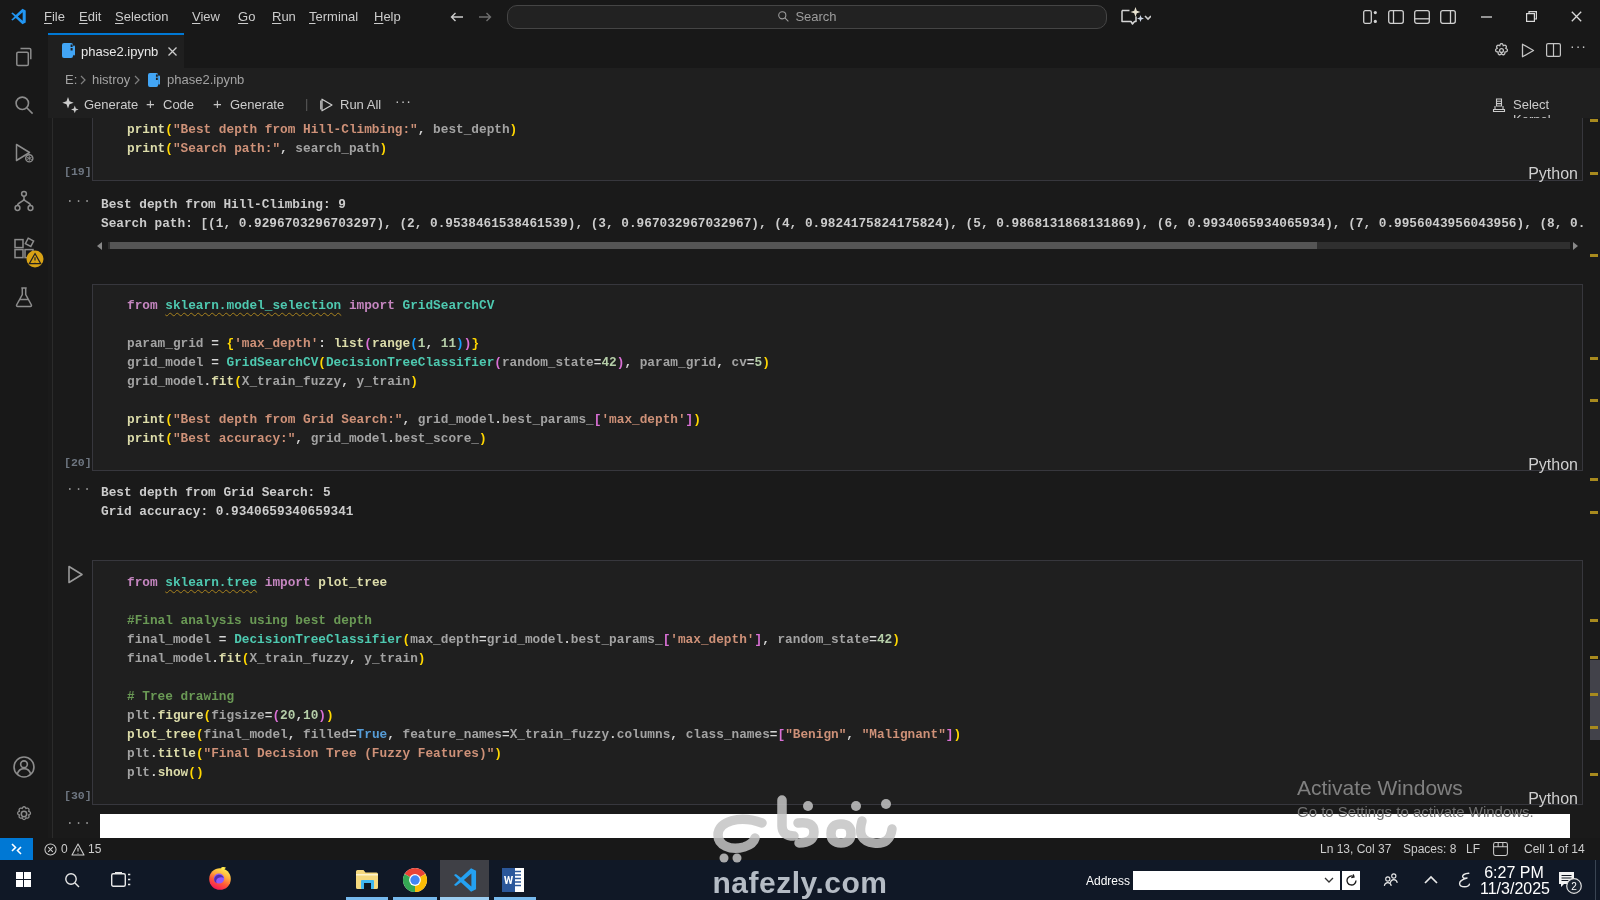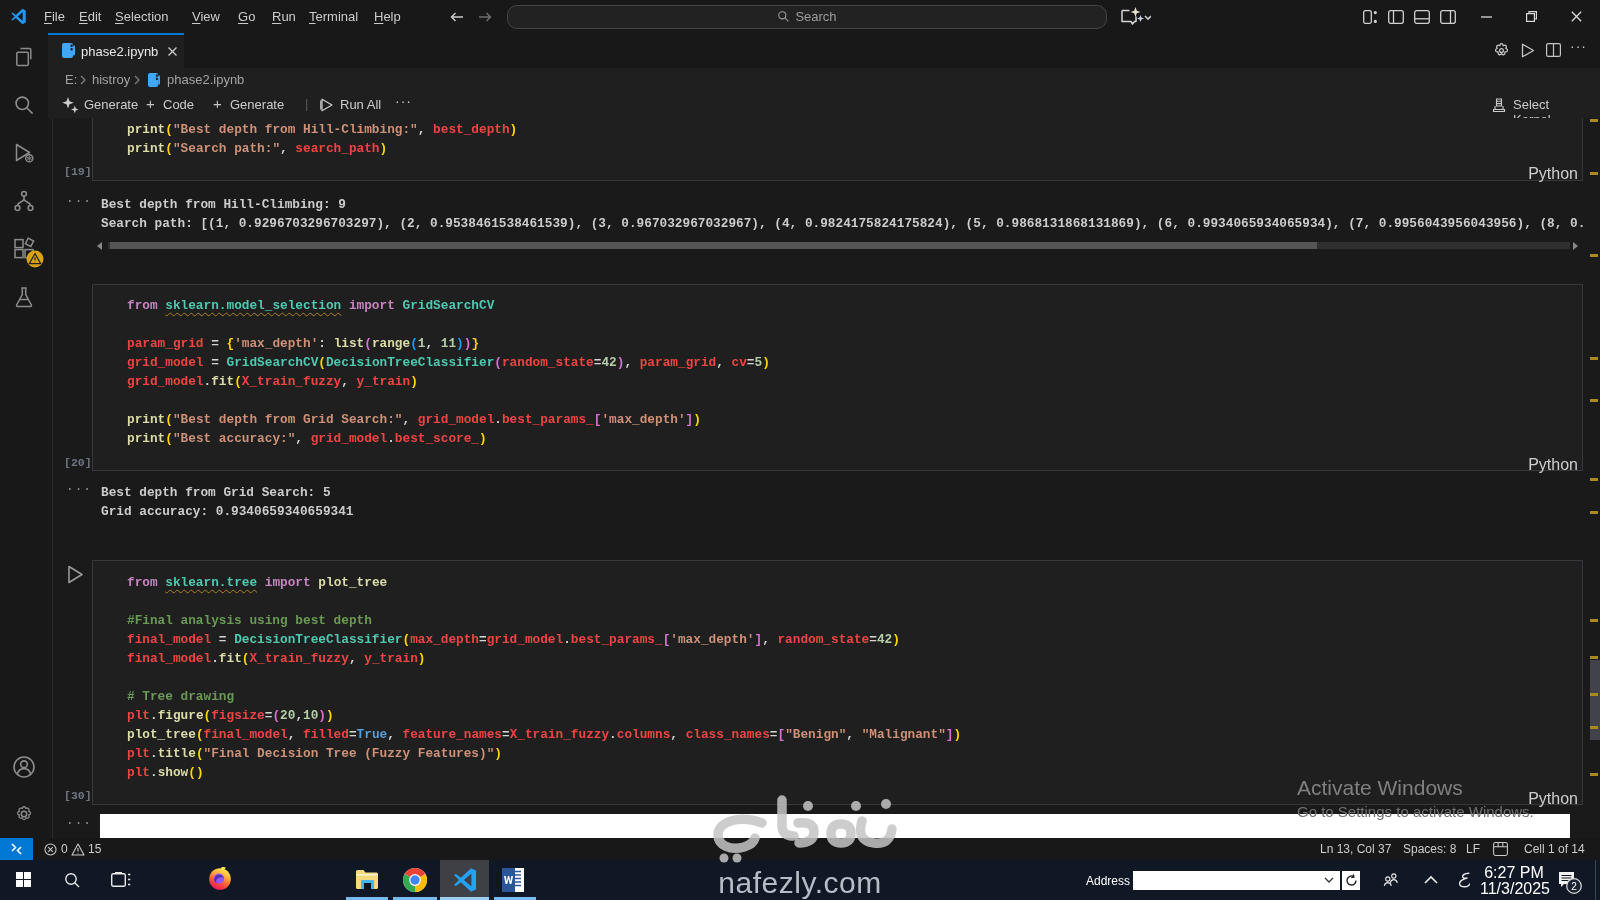--- a/index.html
+++ b/index.html
@@ -19,21 +19,21 @@
 
 #activitybar{position:absolute;left:0;top:33px;width:48px;height:805px;background:#181818}
 
 #notebook{position:absolute;left:48px;top:118px;width:1552px;height:720px;background:#1a1a1a;overflow:hidden}
 .cellbox{position:absolute;left:44px;width:1491px;background:#1f1f1f;border:1px solid #37373d}
 .code{position:absolute;left:79px;font-family:"Liberation Mono",monospace;font-size:12.75px;line-height:19px;white-space:pre;color:#d4d4d4;font-weight:bold}
 .out{position:absolute;left:53px;font-family:"Liberation Mono",monospace;font-size:12.75px;line-height:19px;white-space:pre;color:#cccccc;font-weight:bold}
 .execount{position:absolute;left:16px;width:30px;font-family:"Liberation Mono",monospace;font-size:11.5px;color:#6e7681;font-weight:bold}
 .dots3{position:absolute;left:18px;font-family:"Liberation Mono",monospace;font-size:12.75px;color:#8f8f8f;letter-spacing:1px}
 .pylabel{position:absolute;font-size:16px;color:#cfcfcf}
-.kw{color:#c586c0}.cls{color:#4ec9b0}.fn{color:#dcdcaa}.var{color:#ef4444}.str{color:#ce9178}
+.kw{color:#c586c0}.cls{color:#4ec9b0}.fn{color:#dcdcaa}.var{color:#a3a3a3}.str{color:#ce9178}
 .num{color:#b5cea8}.com{color:#6a9955}.b1{color:#ffd700}.b2{color:#da70d6}.b3{color:#179fff}.tru{color:#569cd6}
 .wavy{text-decoration:underline;text-decoration-style:wavy;text-decoration-color:#a8821e;text-decoration-thickness:1px;text-underline-offset:3px}
 
 #statusbar{position:absolute;left:0;top:838px;width:1600px;height:22px;background:#181818;color:#cccccc;font-size:12px}
 
 #taskbar{position:absolute;left:0;top:860px;width:1600px;height:40px;background:#101826;color:#ffffff}
 .tbtxt{font-size:16px;color:#fff}
 </style></head><body>
 <div id="stage">
 
@@ -411,13 +411,13 @@
   <path d="M172 36 q-6 20 12 22 q16 2 18 -14"></path>
  </g>
  <g fill="#c4c4c4" fill-opacity="0.85">
   <circle cx="34" cy="73" r="4.5"></circle>
         <circle cx="47" cy="73" r="4.5"></circle>
   <circle cx="118" cy="21" r="5"></circle>
         <circle cx="166" cy="21" r="5"></circle>
         <circle cx="196" cy="19" r="5"></circle>
  </g>
 </svg>
-<div class="abs" style="left:660px;top:866px;width:280px;text-align:center;font-size:30px;font-weight:400;color:#ccd3db;opacity:0.88;letter-spacing:0.5px;font-family:'Liberation Sans',sans-serif">nafezly.com</div>
+<div class="abs" style="left:660px;top:866px;width:280px;text-align:center;font-size:30px;font-weight:700;color:#ccd3db;opacity:0.88;letter-spacing:0.5px;font-family:'Liberation Sans',sans-serif">nafezly.com</div>
 </div>
 </body></html>

